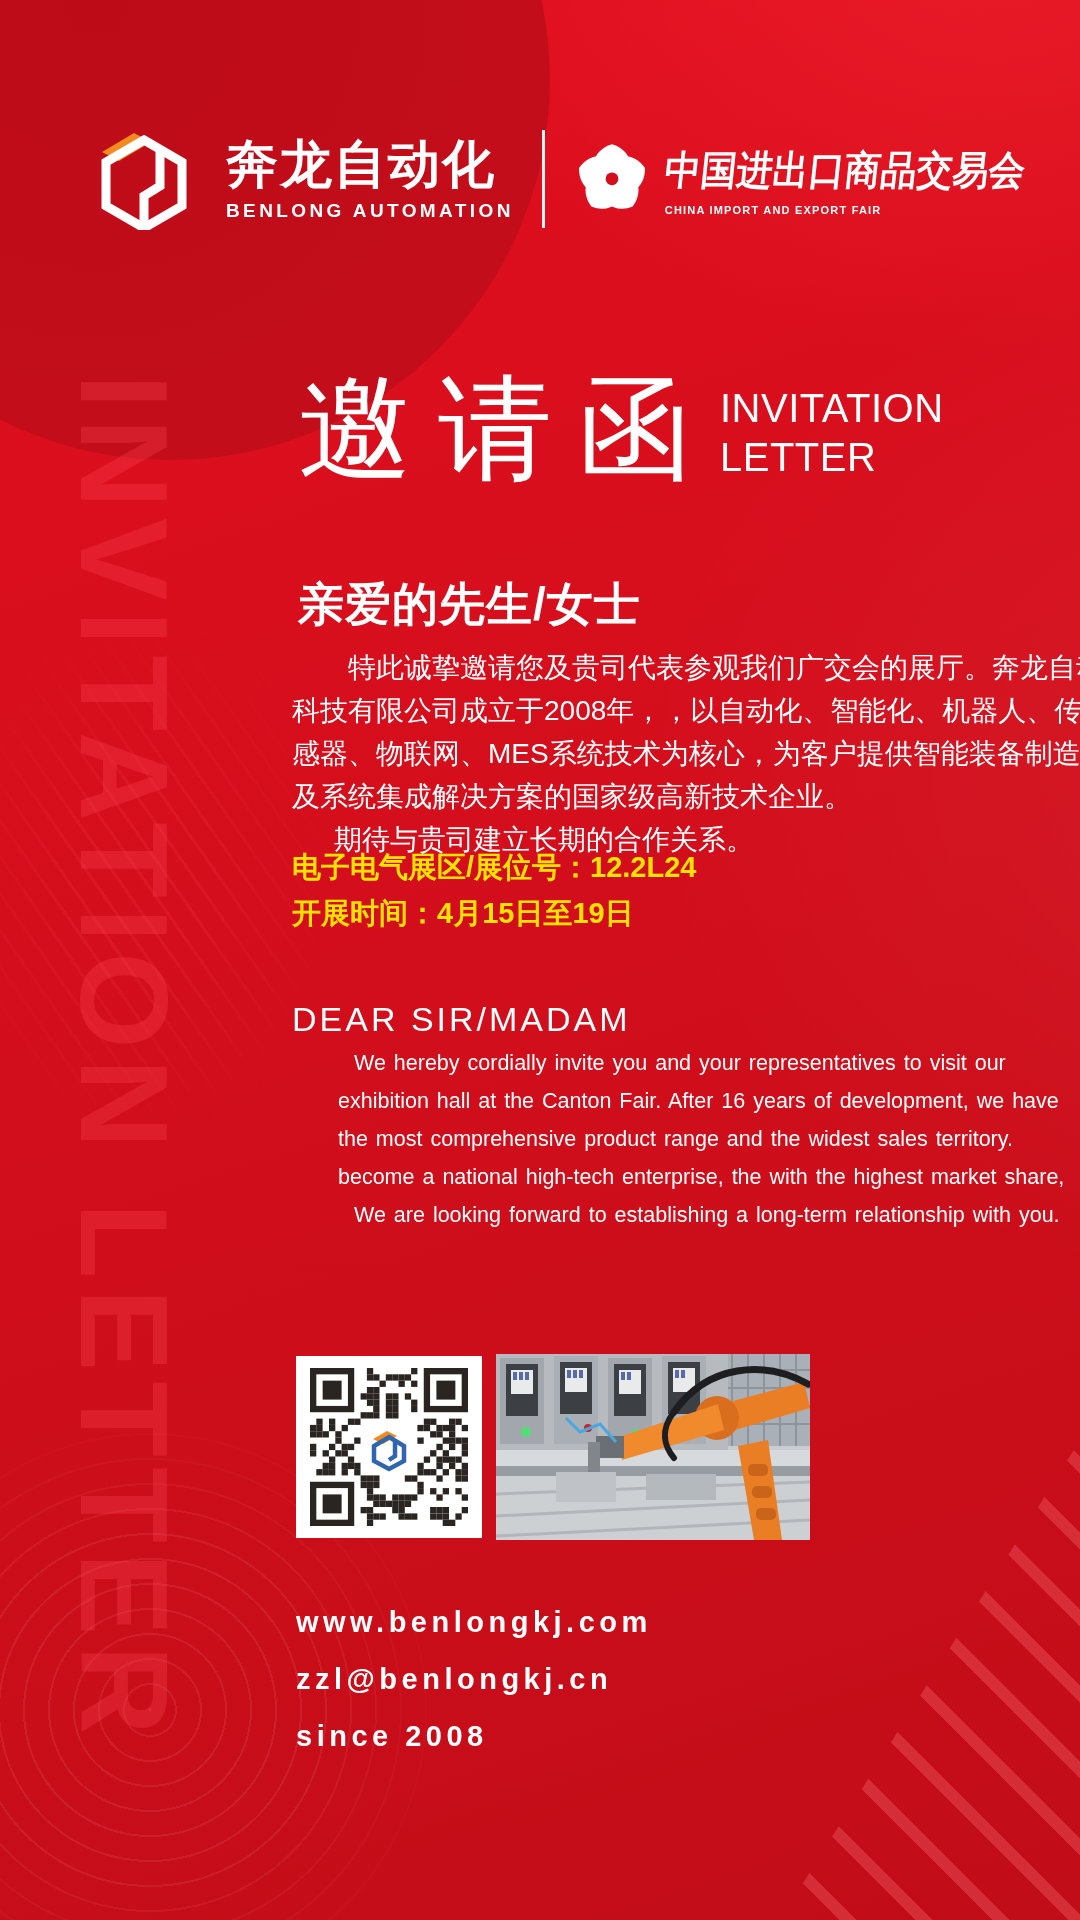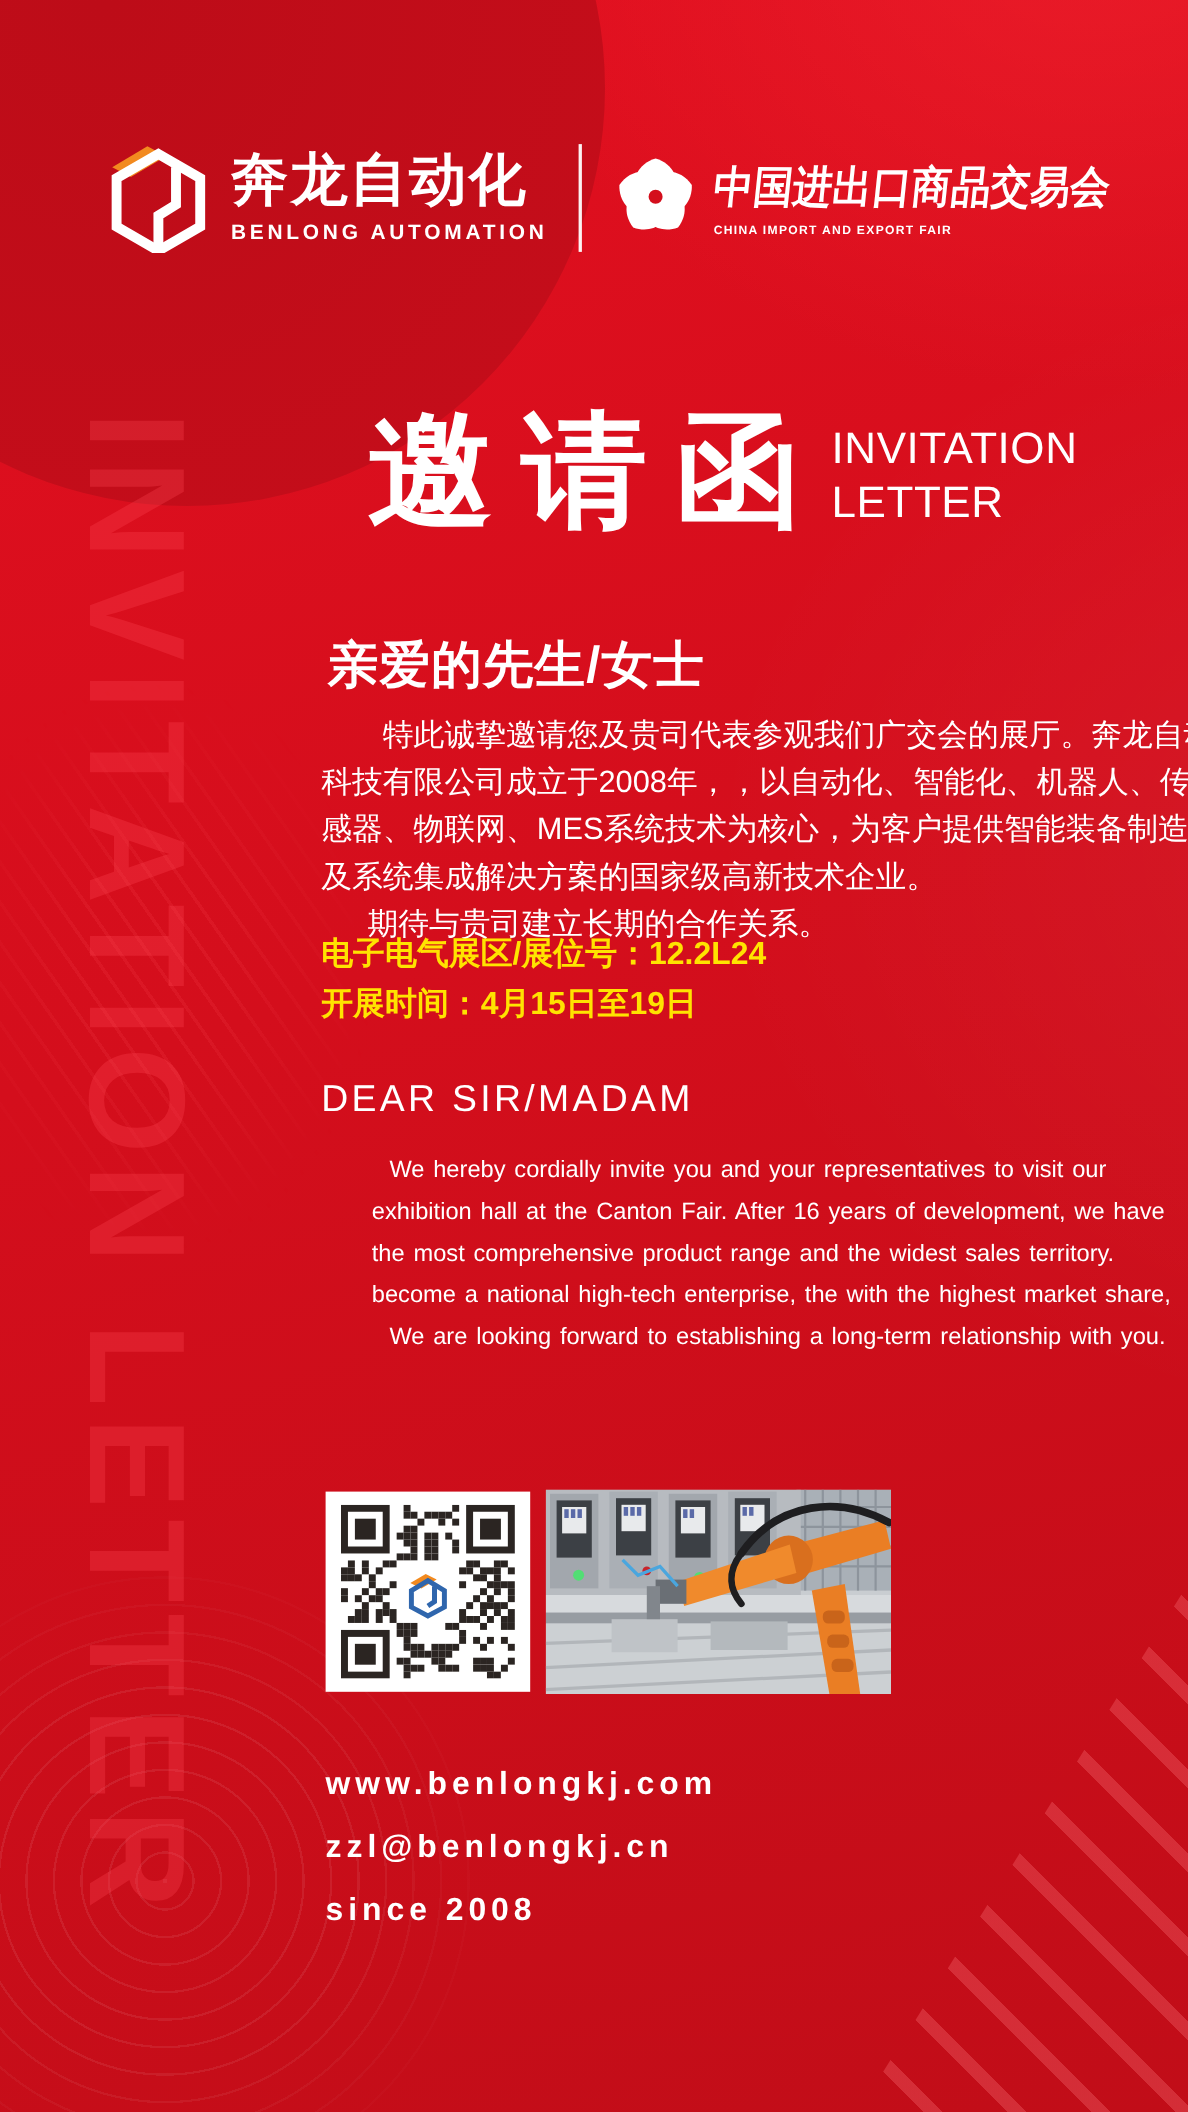--- a/index.html
+++ b/index.html
@@ -23,42 +23,42 @@
     -webkit-mask:radial-gradient(closest-side,#000 55%,transparent 100%);
     mask:radial-gradient(closest-side,#000 55%,transparent 100%);}
   .stripes-br{position:absolute;right:0;bottom:0;width:300px;height:480px;
     background:repeating-linear-gradient(45deg, transparent 0 42px, rgba(255,120,126,.30) 42px 54px);
     clip-path:polygon(100% 0, 0 100%, 100% 100%);}
   .watermark{position:absolute;left:62px;top:374px;height:1560px;
     writing-mode:vertical-rl;font-size:124px;font-weight:700;letter-spacing:10px;line-height:1;
     color:rgba(255,70,84,.30);white-space:nowrap;}
   
   .header{position:absolute;left:94px;top:124px;display:flex;align-items:center;}
-  .brand{margin-left:16px;}
+  .brand{margin-left:32px;}
   .brand-cn{font-size:52px;font-weight:700;letter-spacing:2px;line-height:1.1;}
   .brand-en{font-size:19px;font-weight:600;letter-spacing:3.4px;margin-top:7px;}
   .divider{width:3px;height:98px;background:rgba(255,255,255,.95);margin:0 26px 0 28px;}
   .fair{display:flex;align-items:center;}
   .fair-text{margin-left:12px;}
   .fair-cn{font-size:40px;font-weight:600;transform:skewX(-6deg) scaleX(.9);transform-origin:left;white-space:nowrap;}
   .fair-en{font-size:11px;font-weight:700;letter-spacing:1.2px;margin-top:6px;}
   
   .title-row{position:absolute;left:298px;top:372px;display:flex;align-items:flex-end;}
-  .title-cn{font-size:114px;font-weight:700;letter-spacing:26px;line-height:1;white-space:nowrap;margin-left:36px;}
+  .title-cn{font-size:114px;font-weight:400;letter-spacing:26px;line-height:1;white-space:nowrap;}
   .title-en{margin-left:2px;margin-bottom:4px;font-size:40px;font-weight:500;line-height:1.22;letter-spacing:.5px;}
   
   .cn-salutation{position:absolute;left:298px;top:574px;font-size:46px;font-weight:600;letter-spacing:1px;}
   .cn-para{position:absolute;left:292px;top:646px;font-size:28px;font-weight:500;line-height:43px;}
   .cn-para div{white-space:nowrap;}
   .indent-2{padding-left:56px;}
   .indent-1{padding-left:42px;}
   .indent-en{padding-left:16px;}
   .cn-highlight{position:absolute;left:292px;top:844px;font-size:29px;font-weight:700;line-height:46px;color:#ffe300;}
   
-  .en-salutation{position:absolute;left:292px;top:980px;font-size:34px;font-weight:400;letter-spacing:3px;text-align:right;}
+  .en-salutation{position:absolute;left:292px;top:1000px;font-size:34px;font-weight:400;letter-spacing:3px;text-align:right;}
   .en-para{position:absolute;left:292px;top:1044px;font-size:21.5px;font-weight:500;line-height:38px;word-spacing:2px;margin-left:46px;}
   .en-para div{white-space:nowrap;}
   .en-highlight{position:absolute;left:292px;top:1210px;font-size:21.5px;font-weight:700;line-height:38px;color:#ffe300;}
   
   .qr-box{position:absolute;left:296px;top:1356px;width:186px;height:182px;background:#fff;
     display:flex;align-items:center;justify-content:center;}
   .photo{position:absolute;left:496px;top:1354px;width:314px;height:186px;overflow:hidden;}
   
   .footer{position:absolute;left:296px;top:1566px;font-size:29px;font-weight:600;letter-spacing:4.5px;line-height:57px;margin-top:28px;}
   .footer div{white-space:nowrap;}

